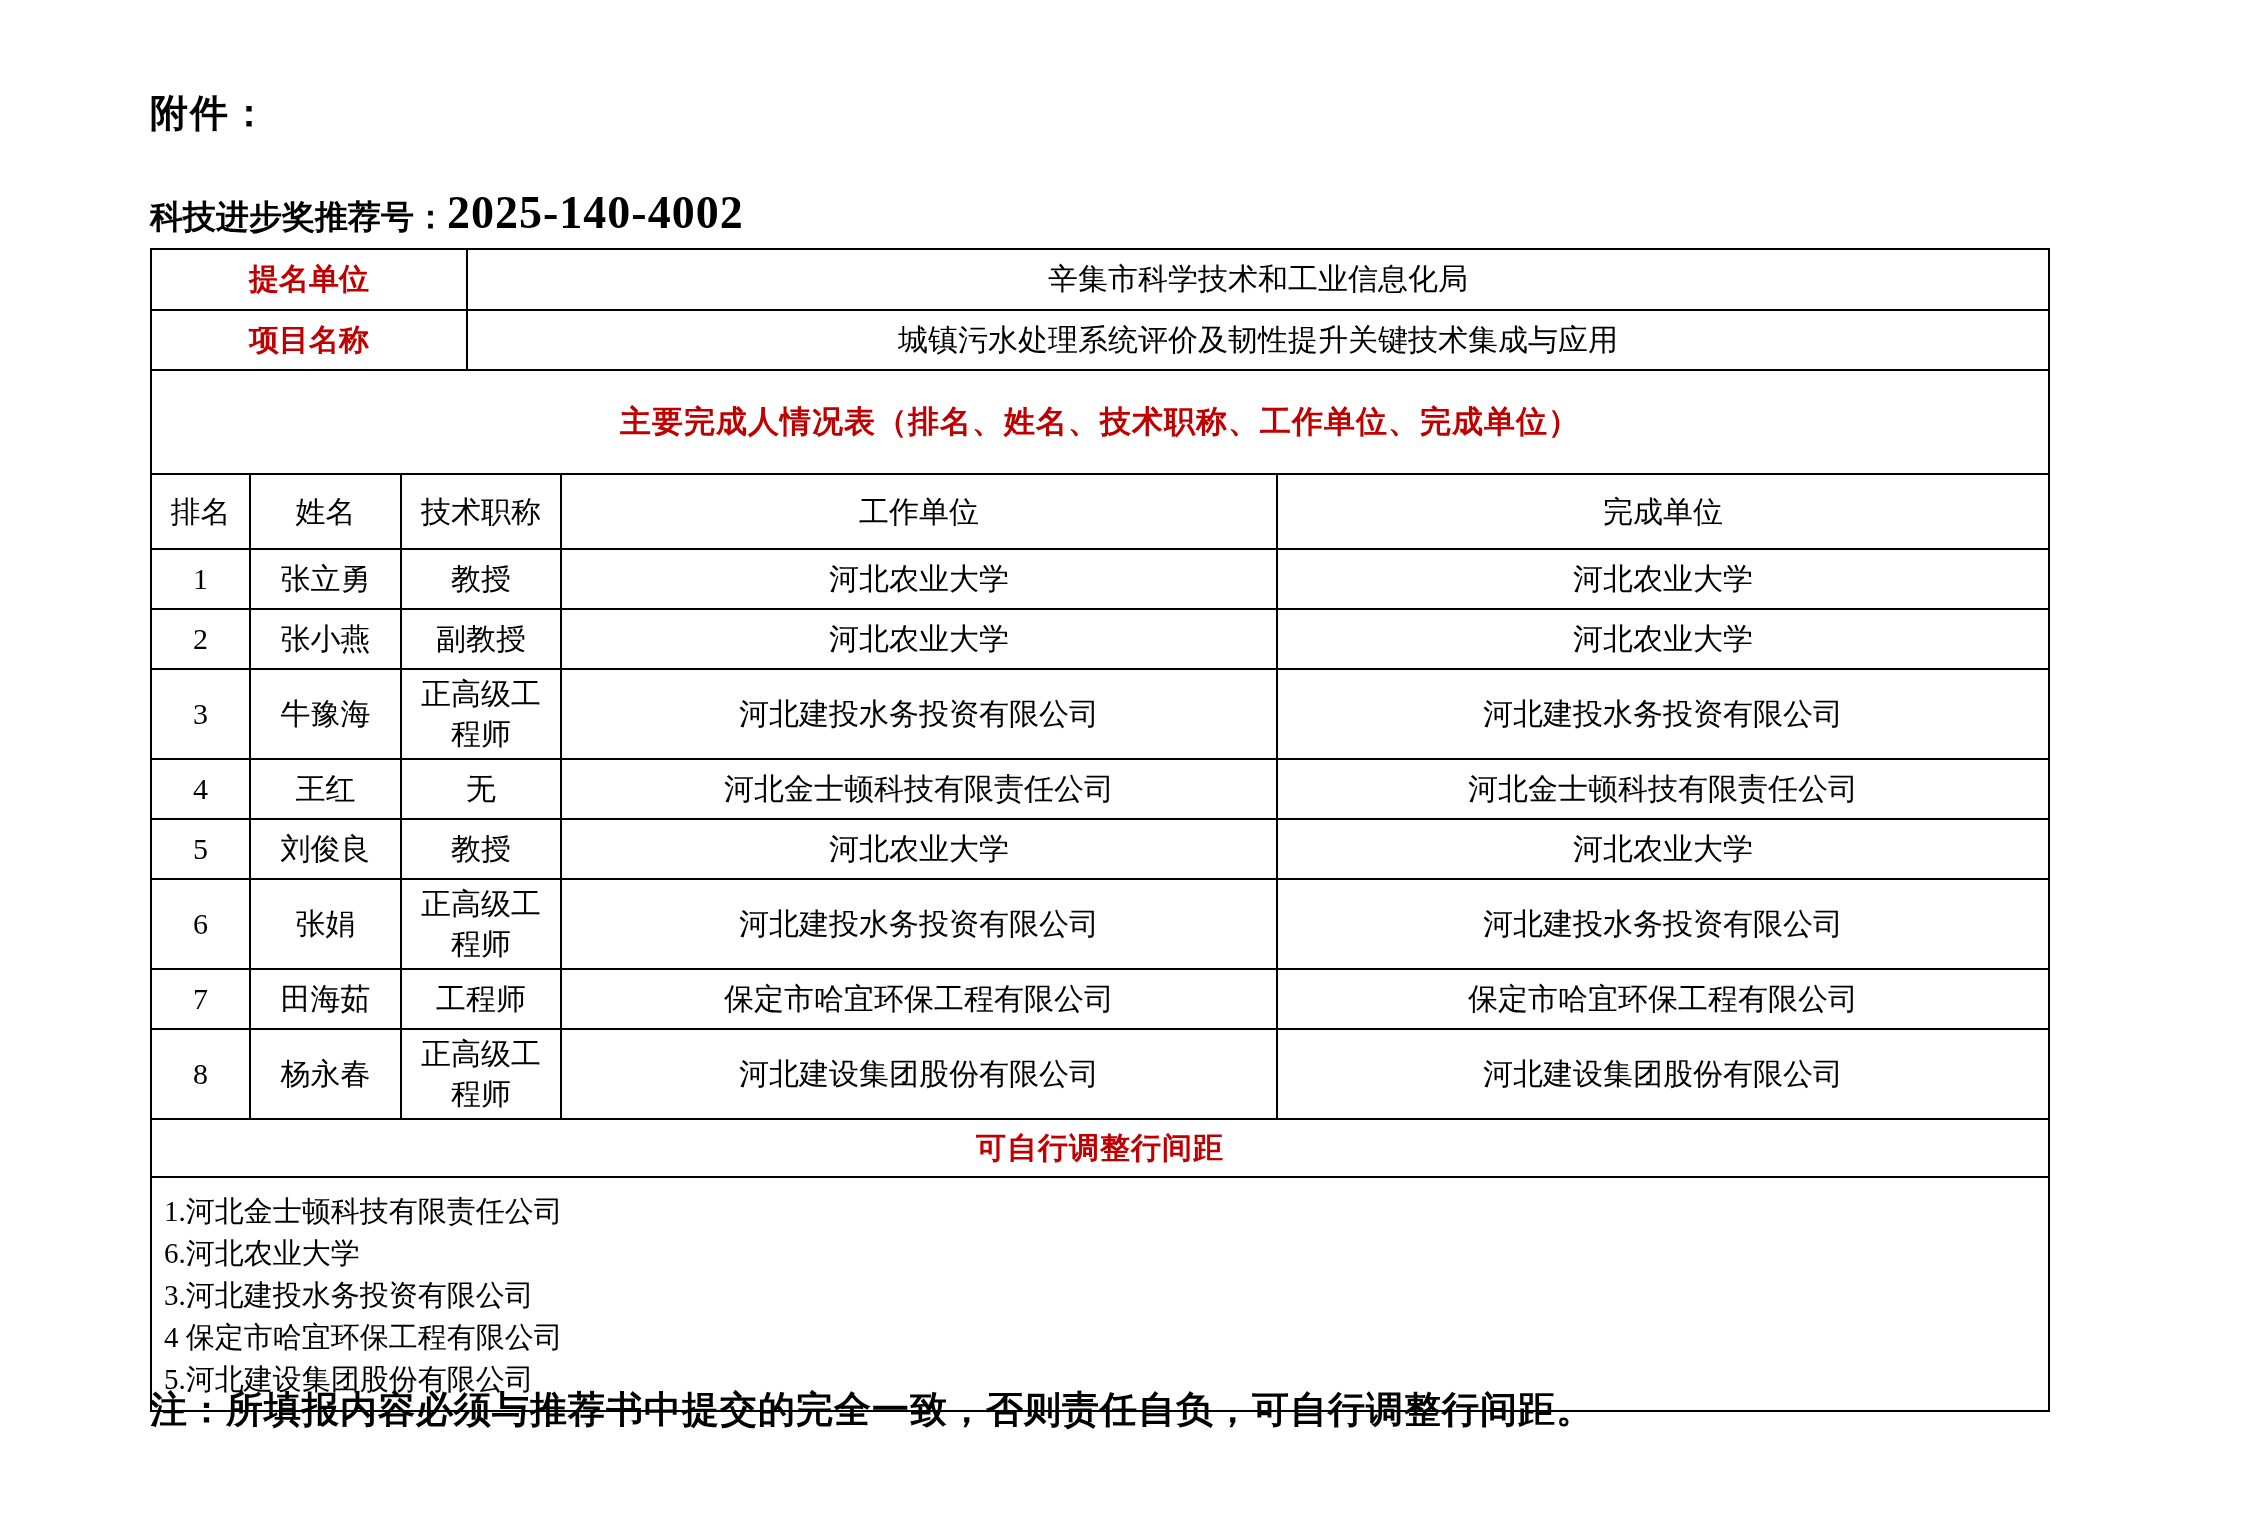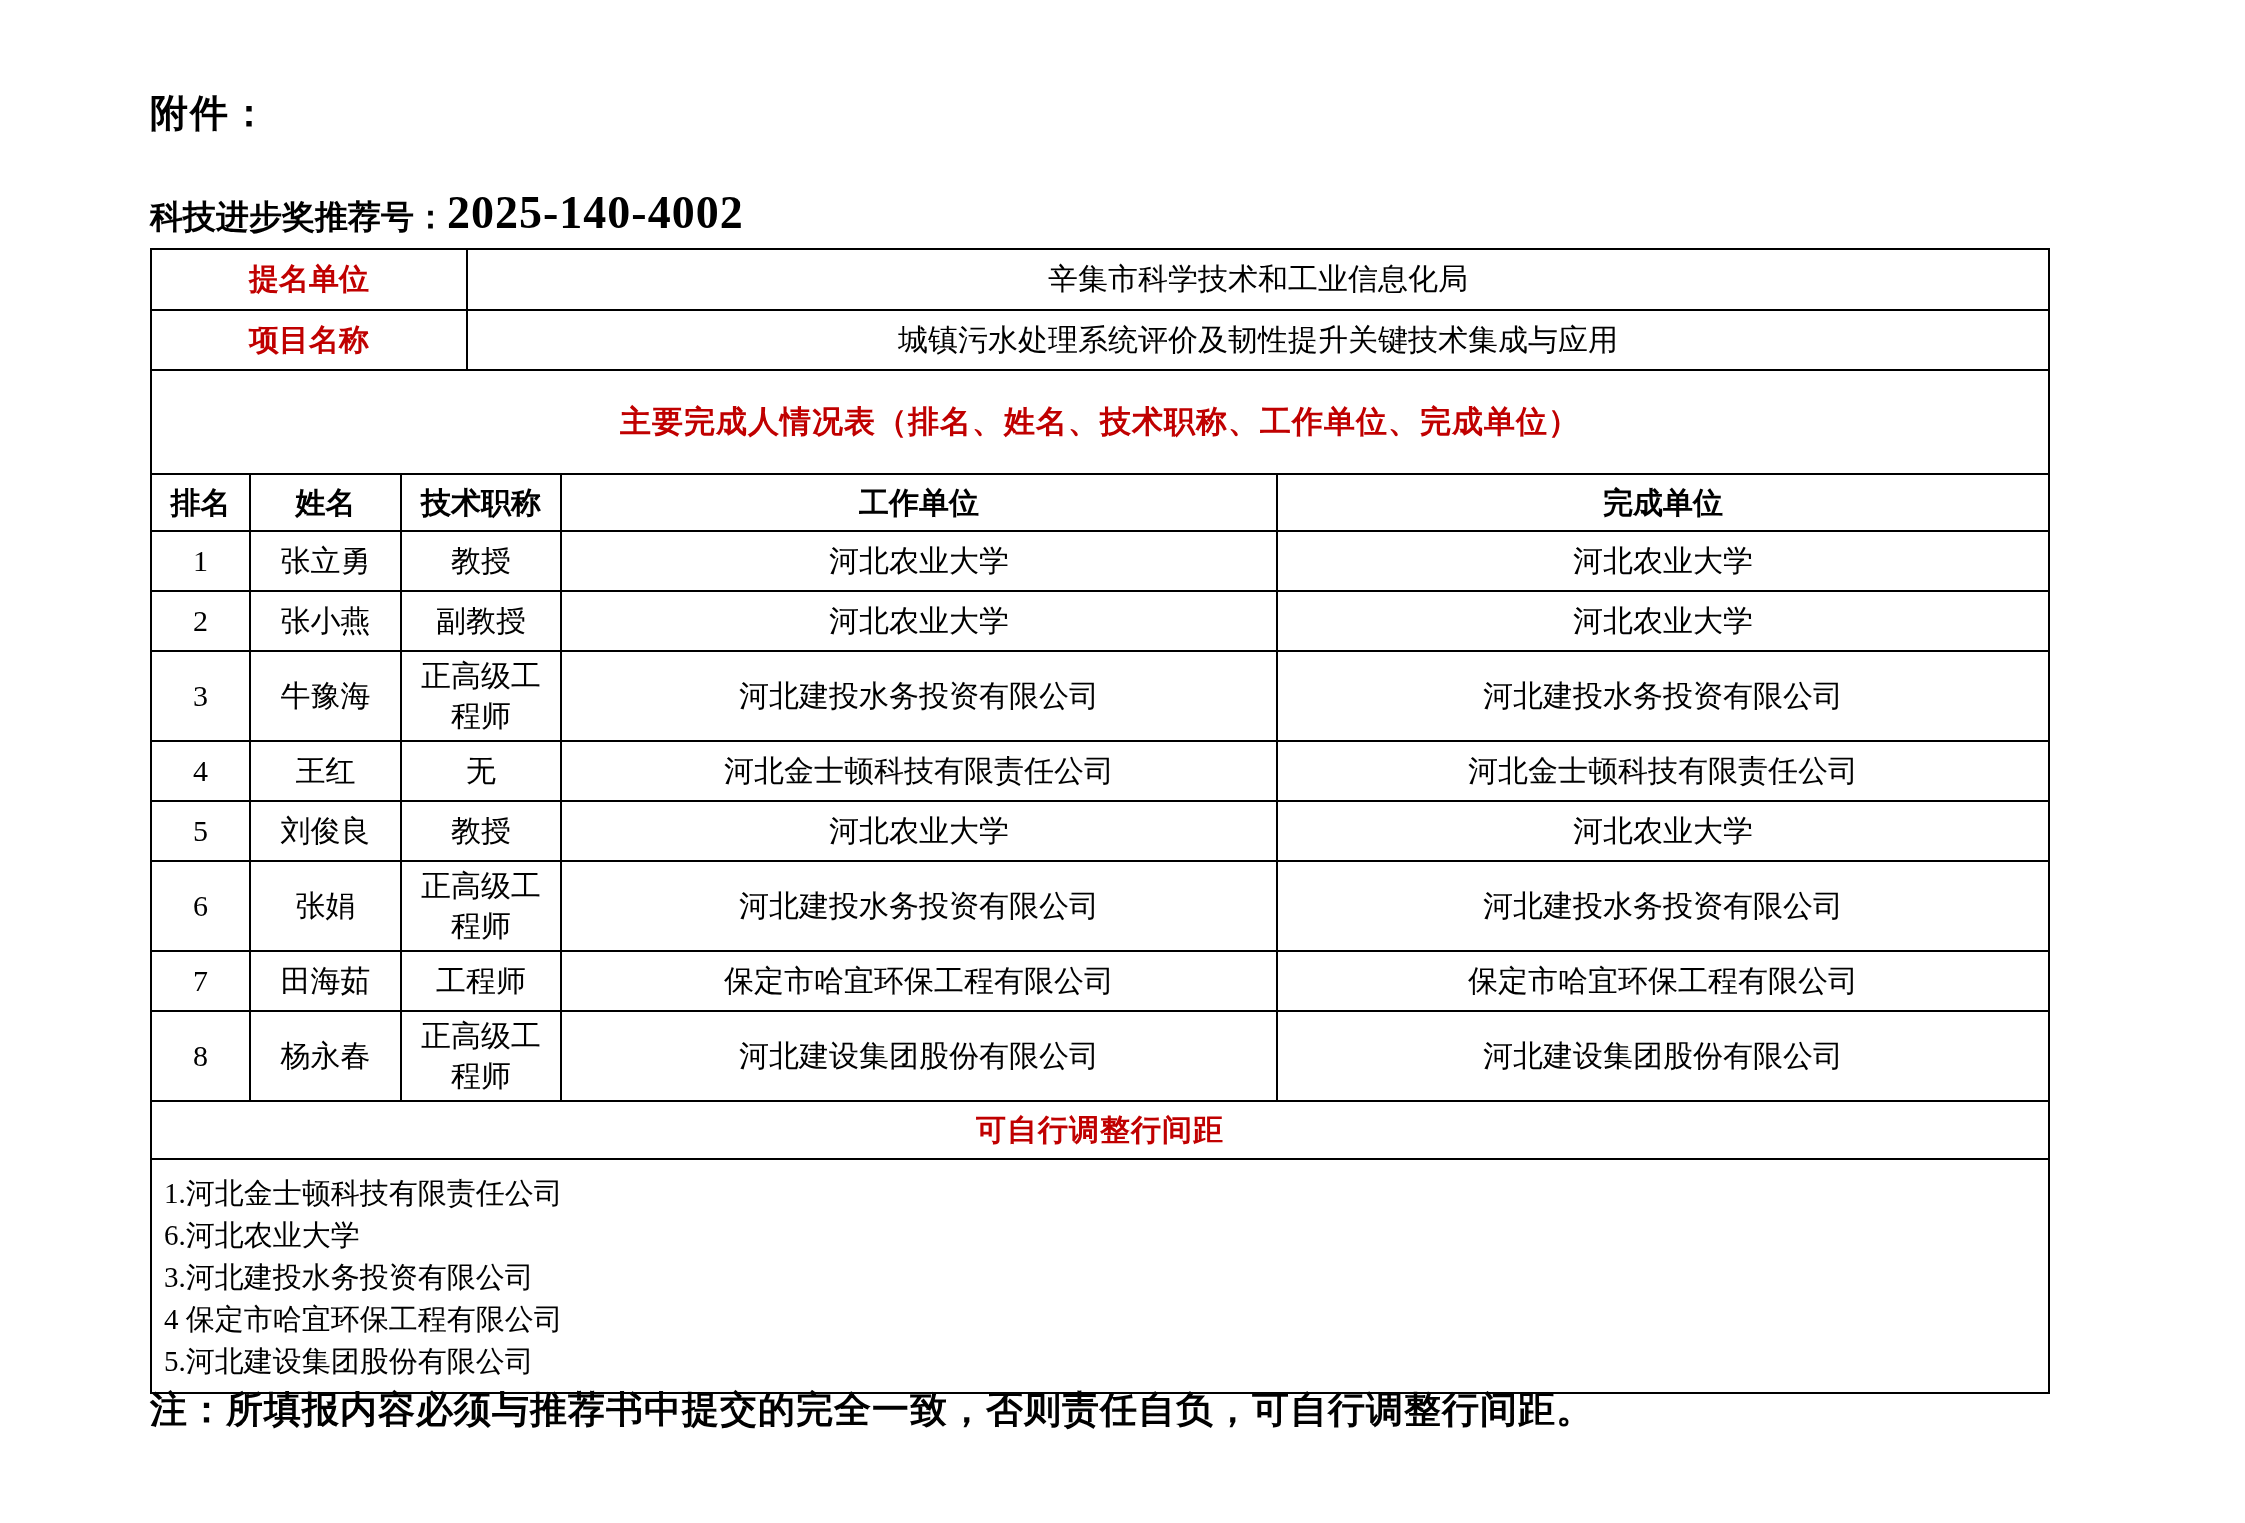--- a/index.html
+++ b/index.html
@@ -51,21 +51,21 @@
   .title-row.unit-title { height: 58px; font-size: 30px; }
 
   .t-main td {
     border-right: 2px solid #000;
     border-bottom: 2px solid #000;
     text-align: center; vertical-align: middle;
     font-size: 30px; line-height: 40px;
     height: 60px; padding: 4px 8px;
   }
   .t-main td:last-child { border-right: none; }
-  .t-main tr.hdr td { font-weight: bold; height: 56px; }
+  .t-main tr.hdr td { font-weight: normal; height: 74px; }
 
   .units {
     min-height: 196px;
     padding: 12px 12px 10px 12px;
     font-size: 29px; line-height: 42px;
     text-align: left;
   }
 
   .note {
     position: absolute; left: 150px; top: 1385px;

